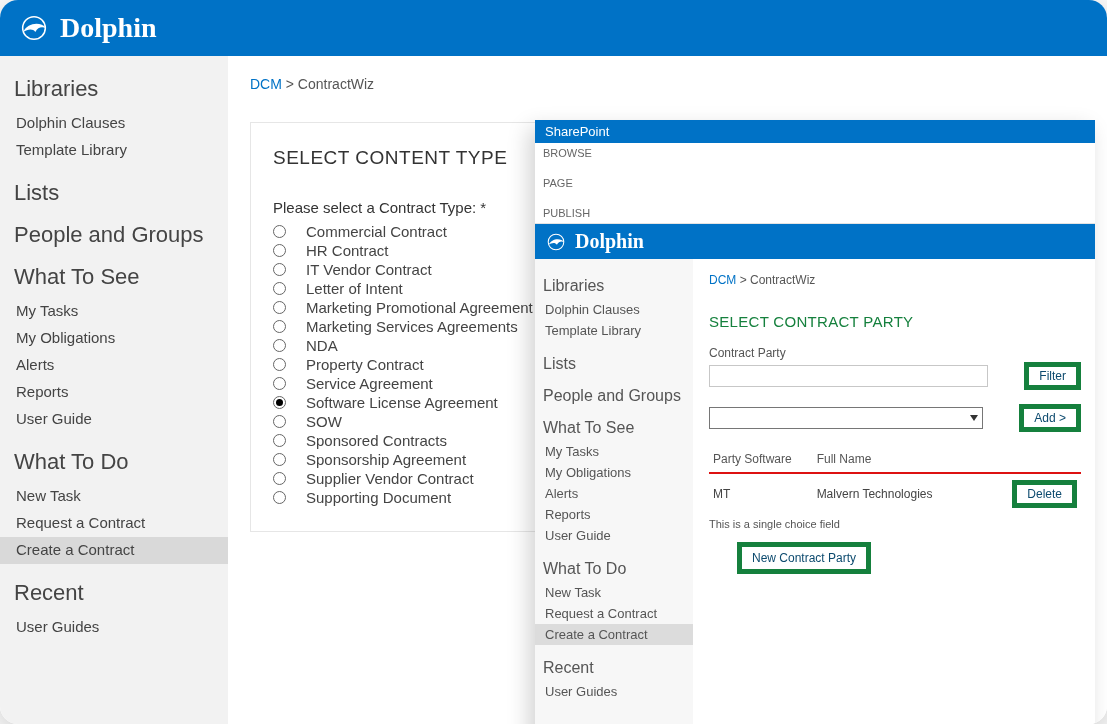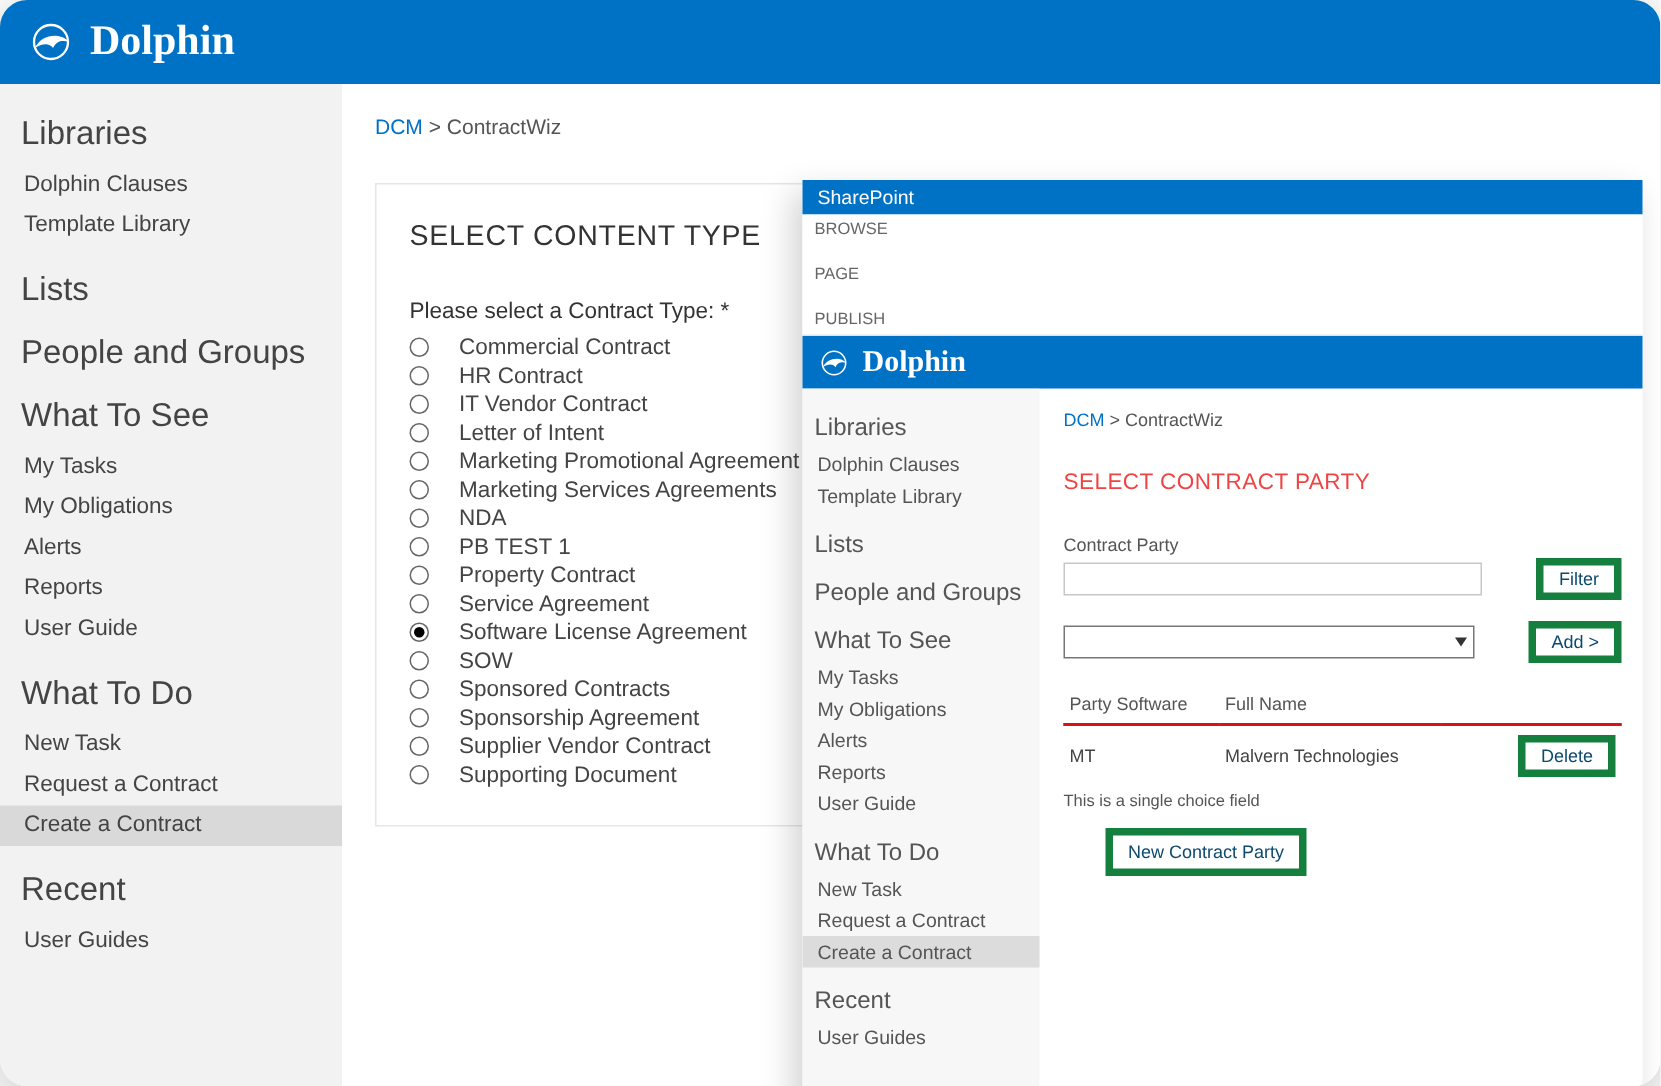--- a/index.html
+++ b/index.html
@@ -43,21 +43,21 @@
   .inset .brandbar .brand-name { font-size:20px; }
   .inset .brandbar .dolphin-icon { width:22px; height:18px; }
   .inset-body { flex:1; display:flex; overflow:hidden; }
   .inset-left { width:158px; background:#f7f7f7; padding:10px 8px; font-size:13px; }
   .inset-left h4 { font-weight:400; font-size:16px; color:#555; margin:8px 0 4px; }
   .inset-left .li { padding:3px 0 3px 2px; color:#555; cursor:pointer; }
   .inset-left .li.active { background:#dcdcdc; margin-left:-8px; padding-left:10px; margin-right:-8px; }
   .inset-main { flex:1; padding:14px 14px 0 16px; }
   .inset-main .bc { font-size:12px; color:#555; margin-bottom:26px; }
   .inset-main .bc a { color:#0072c6; text-decoration:none; }
-  .inset-main h3 { font-weight:400; font-size:15px; letter-spacing:.3px; color:#ef4444; margin-bottom:26px; }
+  .inset-main h3 { font-weight:400; font-size:15px; letter-spacing:.3px; color:#15803d; margin-bottom:16px; }
   .form-row { display:flex; gap:8px; align-items:center; margin-bottom:14px; }
   .input { border:1px solid #c7c7c7; height:22px; padding:2px 4px; flex:1; background:#fff; }
   .select { border:1px solid #767676; height:22px; flex:1; background:#fff; position:relative; }
   .select::after { content:""; position:absolute; right:4px; top:7px; border-left:4px solid transparent; border-right:4px solid transparent; border-top:6px solid #333; }
   .btn { border:5px solid #15803d; background:#fff; padding:2px 10px; font-size:12px; cursor:pointer; color:#0c4a6e;margin-left:28px; }
   .lbl { font-size:12px; color:#555; display:block; margin-bottom:2px;}
   table.party { width:100%; border-collapse:collapse; font-size:12px; margin-top:4px; }
   table.party th { text-align:left; font-weight:400; color:#555; padding:6px 4px; }
   table.party thead tr { border-bottom:2px solid #d11; }
   table.party td { padding:6px 4px; color:#444; }
@@ -145,24 +145,20 @@
               <span class="radio"></span>
               <span>Marketing Promotional Agreement</span>
             </div>
             <div class="radio-row">
               <span class="radio"></span>
               <span>Marketing Services Agreements</span>
             </div>
             <div class="radio-row">
               <span class="radio"></span>
               <span>NDA</span>
-            </div>
-            <div class="radio-row">
-              <span class="radio"></span>
-              <span>PB TEST 1</span>
             </div>
             <div class="radio-row">
               <span class="radio"></span>
               <span>Property Contract</span>
             </div>
             <div class="radio-row">
               <span class="radio"></span>
               <span>Service Agreement</span>
             </div>
             <div class="radio-row">

